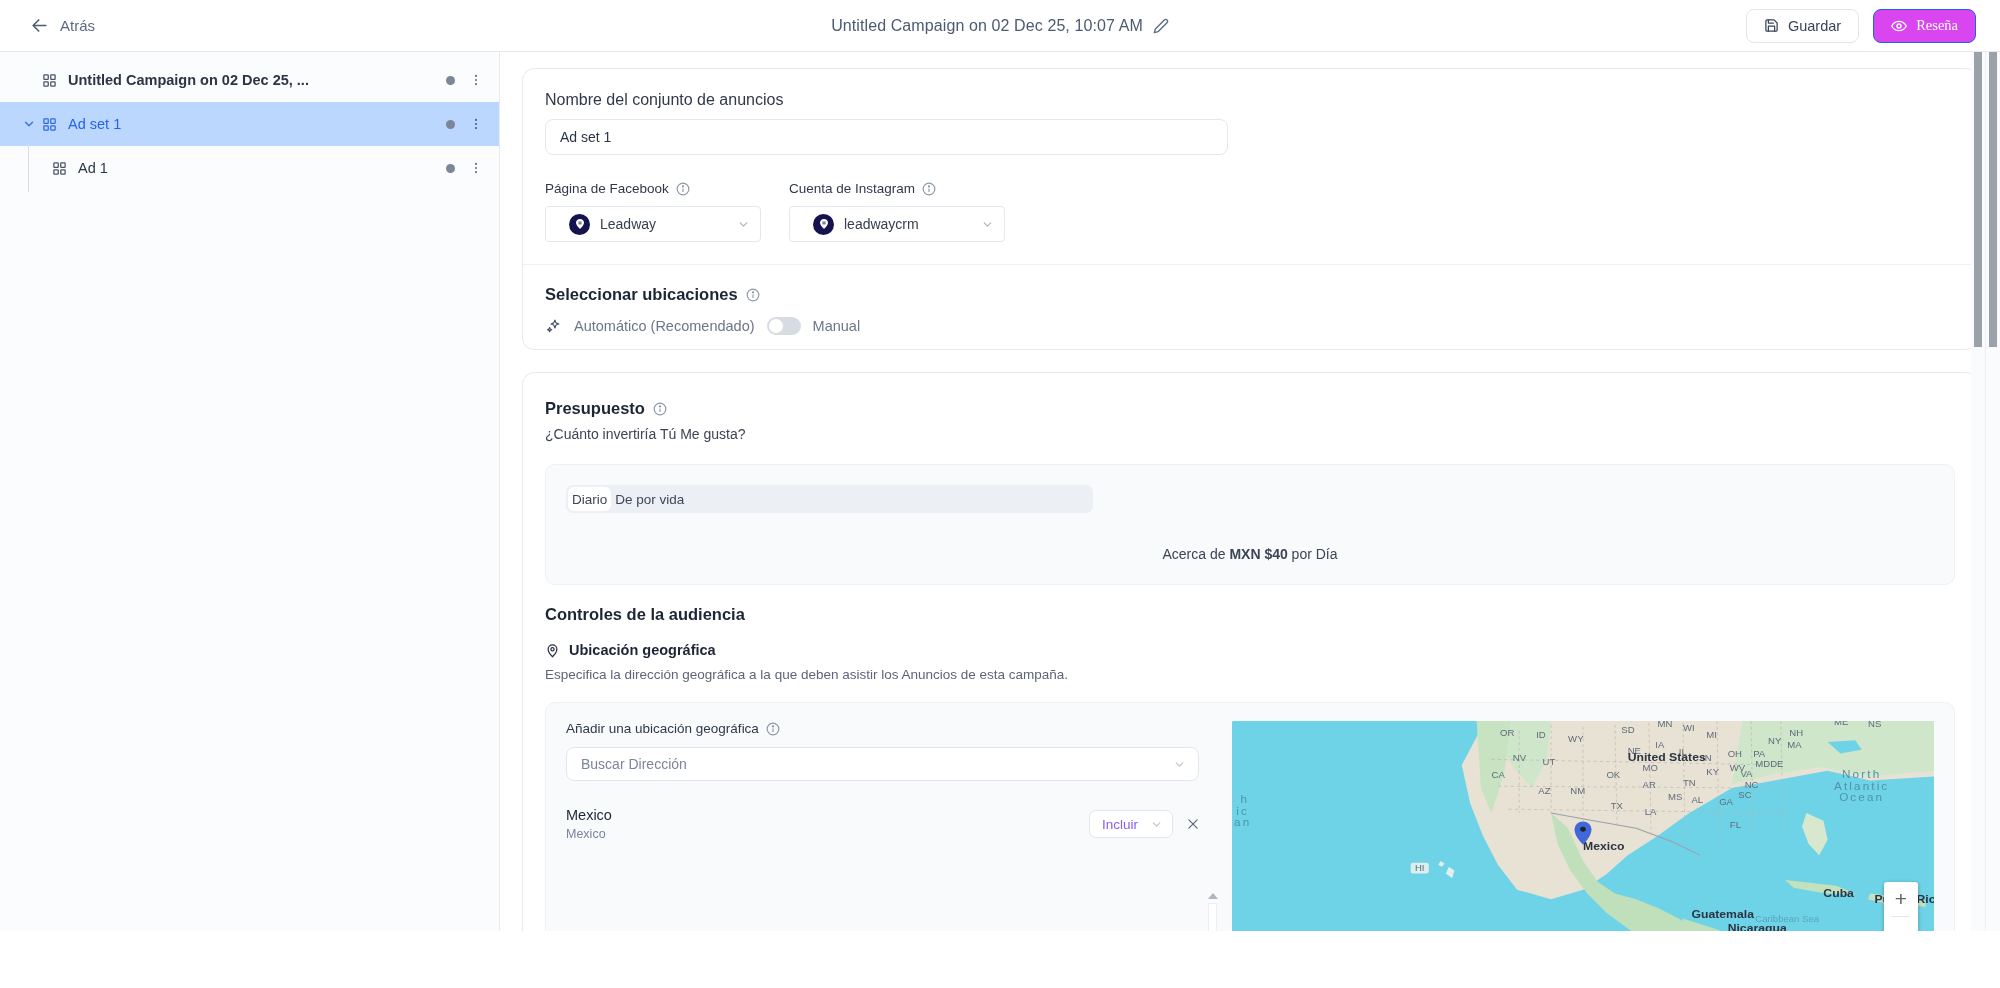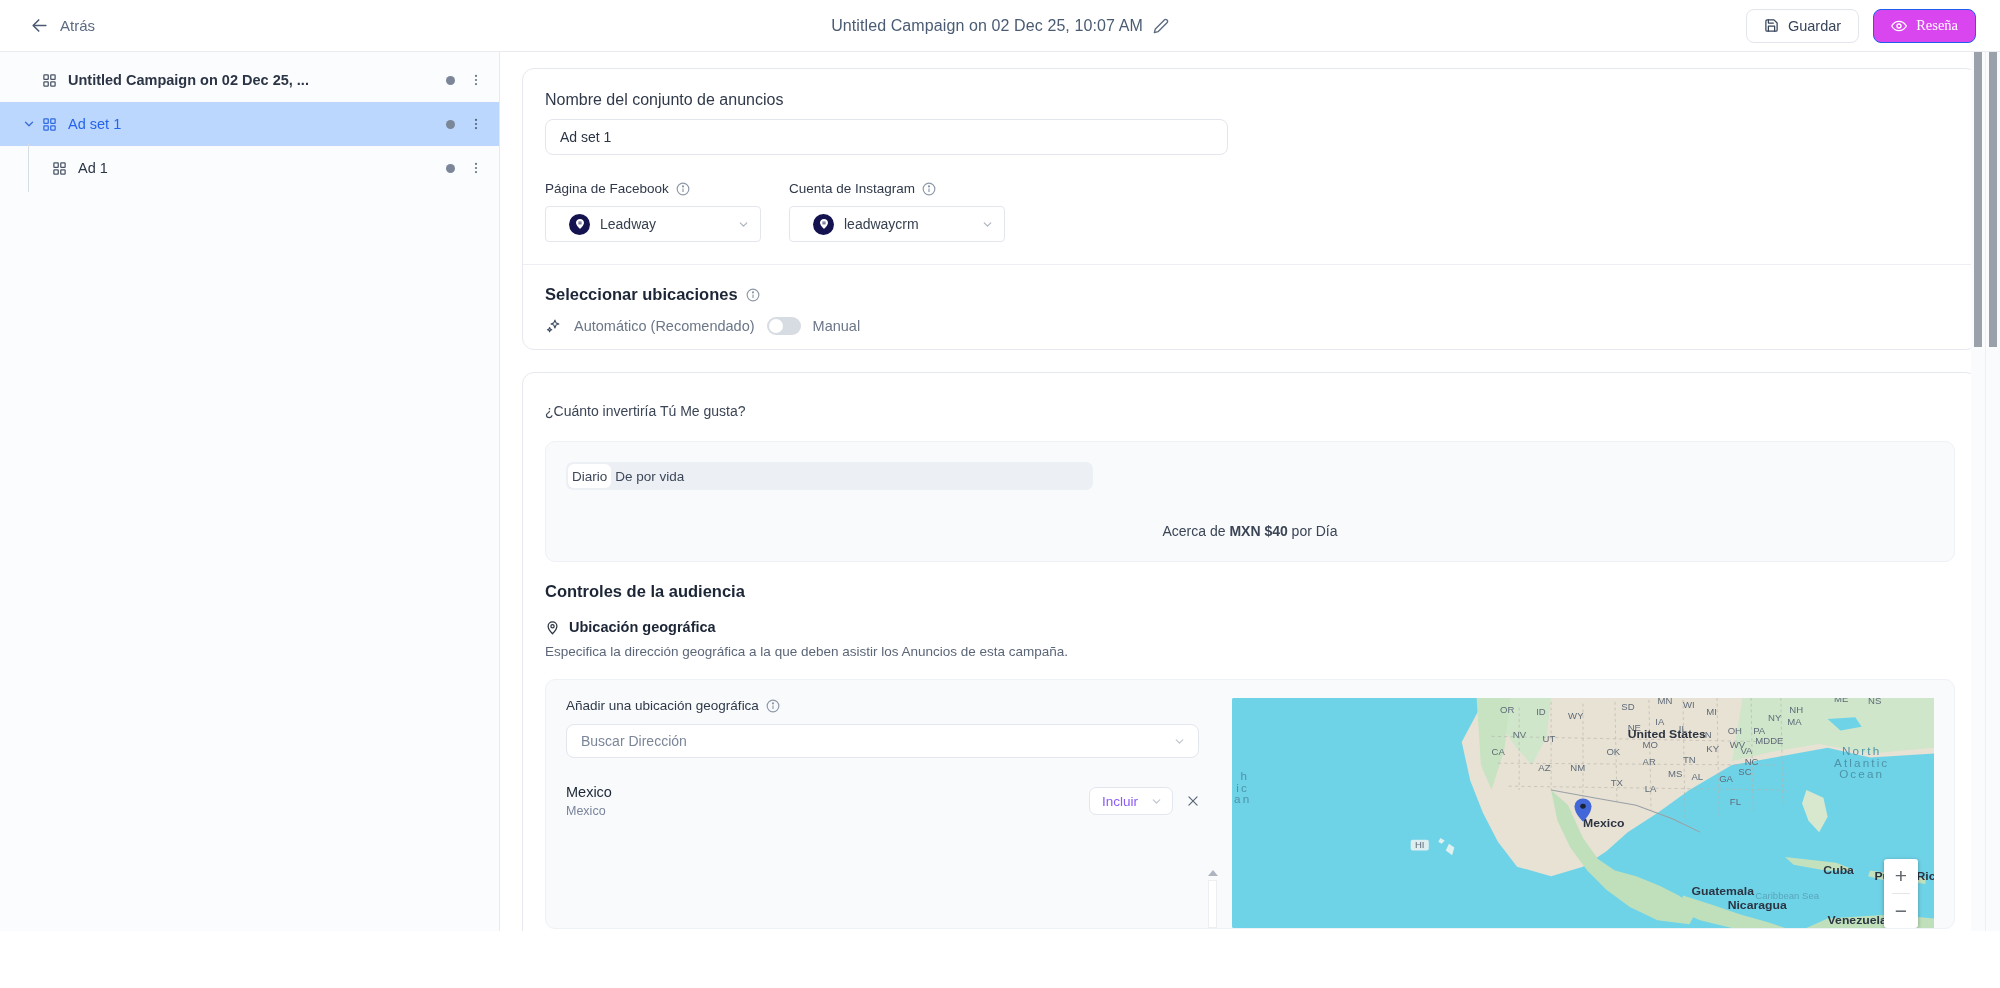--- a/index.html
+++ b/index.html
@@ -398,20 +398,28 @@
           </svg>
           <span class="toggle-label">Automático (Recomendado)</span>
           <span class="toggle">
               <span class="knob"></span>
             </span>
           <span class="toggle-label">Manual</span>
         </div>
       </div>
 
       <div class="card">
+        <div class="sec-title-row first">
+          <span class="sec-title">Presupuesto</span>
+          <svg class="info-icon" viewBox="0 0 24 24" fill="none" stroke="#8e98a8" stroke-width="2">
+            <circle cx="12" cy="12" r="10"></circle>
+              <line x1="12" y1="11" x2="12" y2="17"></line>
+              <circle cx="12" cy="7.5" r="0.9" fill="#8e98a8"></circle>
+          </svg>
+        </div>
         <div class="sub-q">¿Cuánto invertiría Tú Me gusta?</div>
 
         <div class="panel">
           <div class="seg">
             <span class="seg-item active">Diario</span>
             <span class="seg-item">De por vida</span>
           </div>
           <div class="budget-note">
             <span>Acerca de </span><b>MXN $40</b><span> por Día</span>
           </div>

